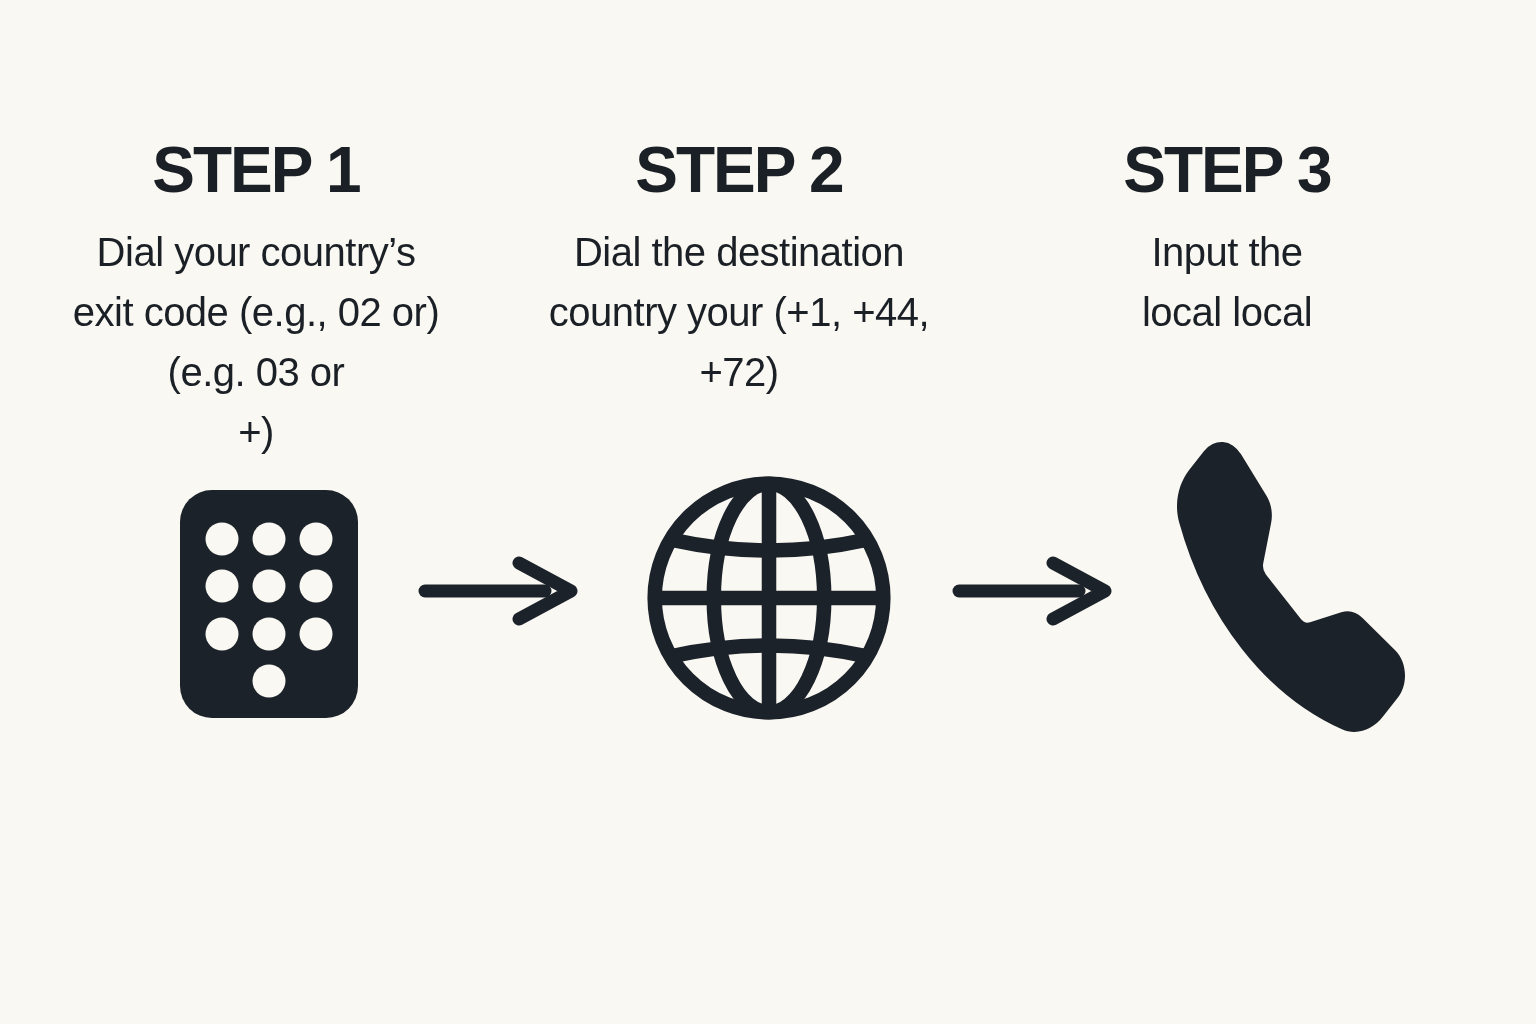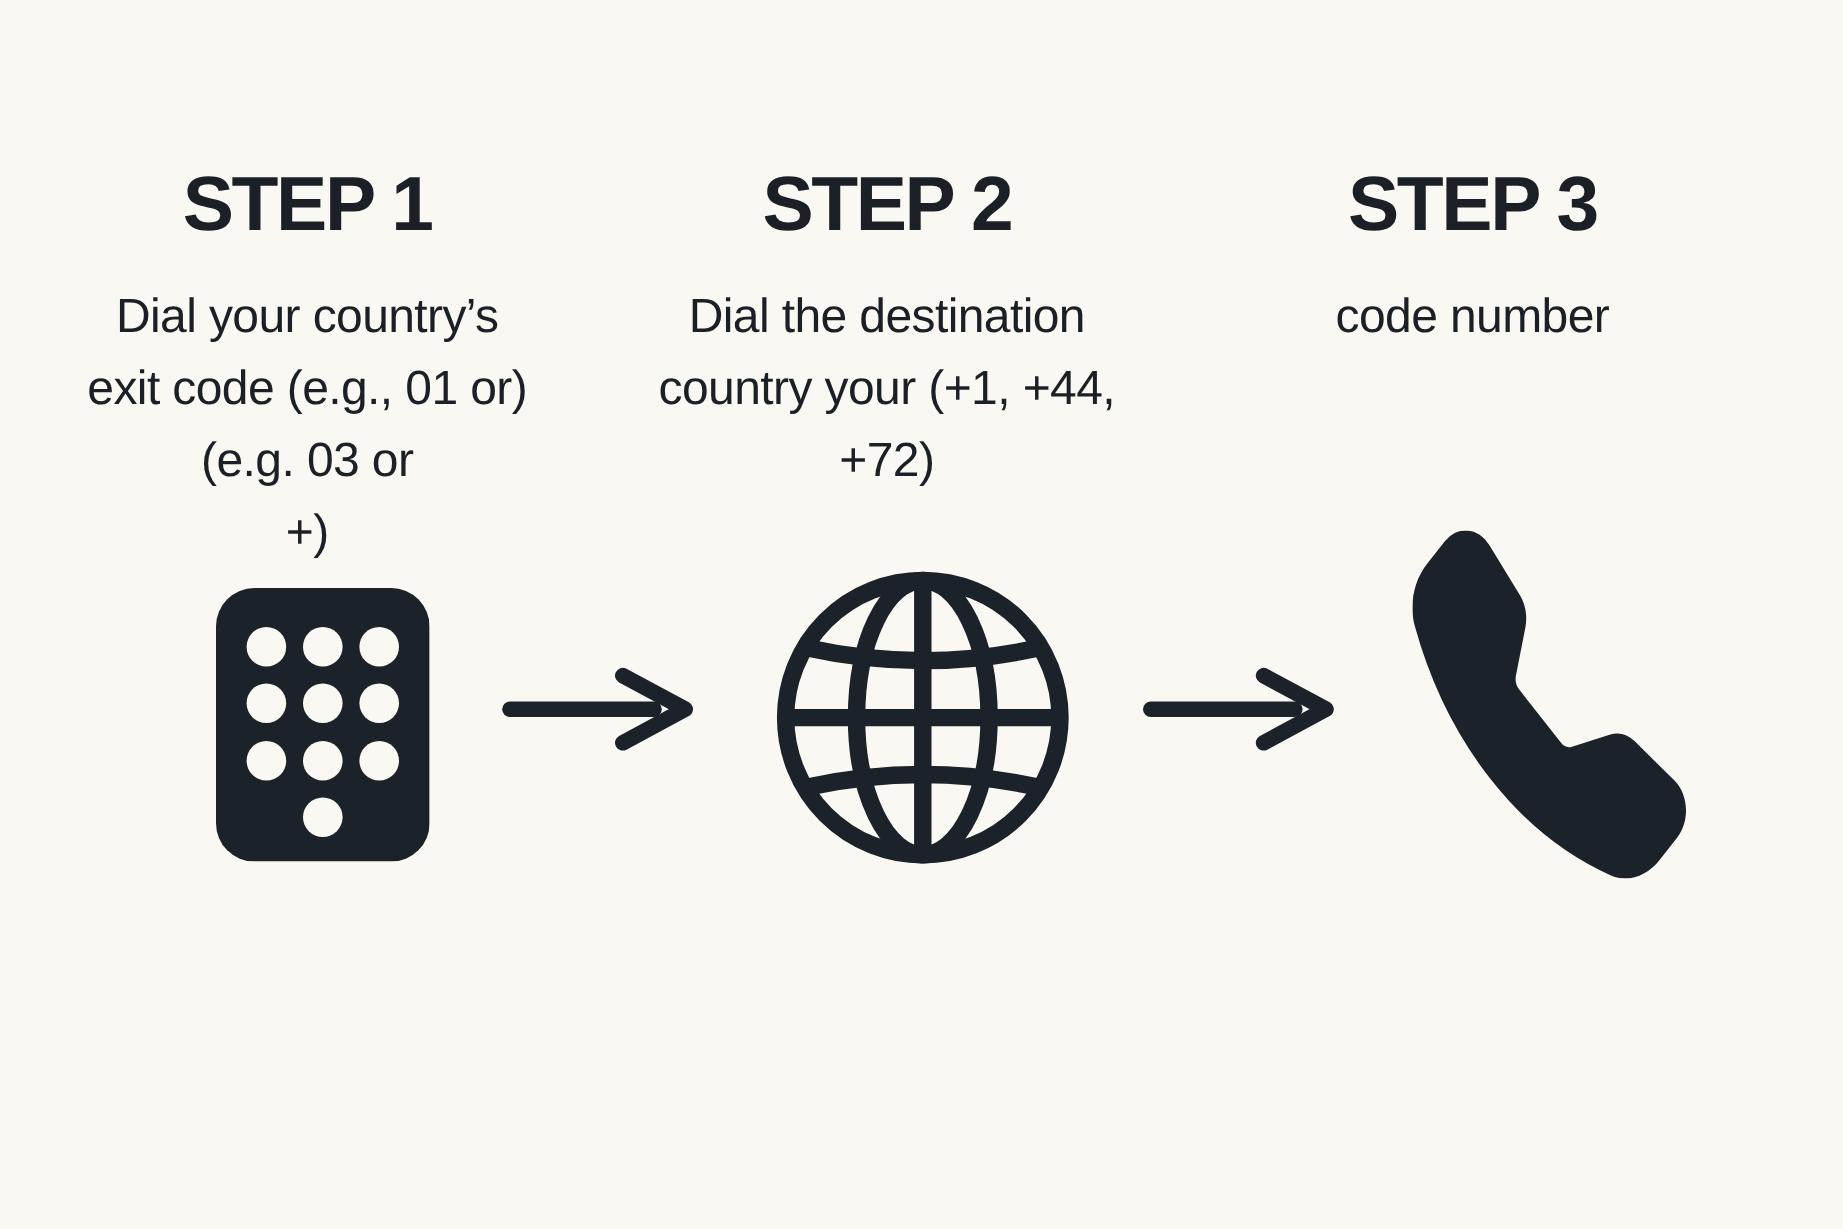--- a/index.html
+++ b/index.html
@@ -29,21 +29,21 @@
   .step-3 { left: 971px; }
   .step-title {
     margin-top: 136px;
     font-size: 64px;
     line-height: 68px;
     font-weight: 700;
     letter-spacing: -2px;
     color: var(--text);
   }
   .step-desc {
-    margin-top: 30px;
+    margin-top: 18px;
     font-size: 40px;
     line-height: 60px;
     letter-spacing: -0.5px;
     font-weight: 400;
     color: var(--text);
   }
   .icon, .arrow {
     position: absolute;
     color: var(--ink);
     line-height: 0;
@@ -56,39 +56,40 @@
 </style>
 </head>
 <body>
 
 <div class="canvas">
 
   <section class="step step-1">
     <h2 class="step-title">STEP 1</h2>
     <div class="step-desc">
       <div>Dial your country’s</div>
-      <div>exit code (e.g., 01 or)</div>
+      <div>exit code (e.g., 02 or)</div>
       <div>(e.g. 03 or</div>
       <div>+)</div>
     </div>
   </section>
 
   <section class="step step-2">
     <h2 class="step-title">STEP 2</h2>
     <div class="step-desc">
       <div>Dial the destination</div>
       <div>country your (+1, +44,</div>
       <div>+72)</div>
     </div>
   </section>
 
   <section class="step step-3">
     <h2 class="step-title">STEP 3</h2>
     <div class="step-desc">
-      <div>code number</div>
+      <div>Input the</div>
+      <div>local local</div>
     </div>
   </section>
 
   <div class="icon icon-keypad">
     <svg width="178" height="228" viewBox="0 0 178 228" xmlns="http://www.w3.org/2000/svg">
       <rect x="0" y="0" width="178" height="228" rx="32" fill="currentColor"></rect>
       <g fill="var(--bg)">
         <circle cx="42" cy="49" r="16.5"></circle>
         <circle cx="89" cy="49" r="16.5"></circle>
         <circle cx="136" cy="49" r="16.5"></circle>

